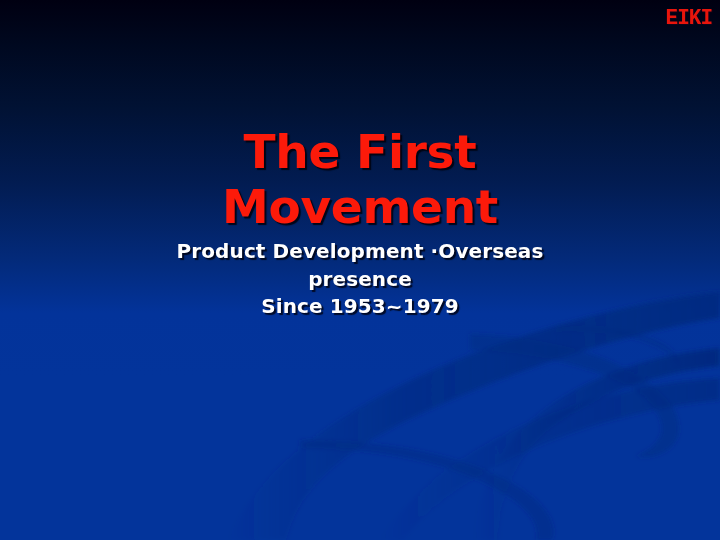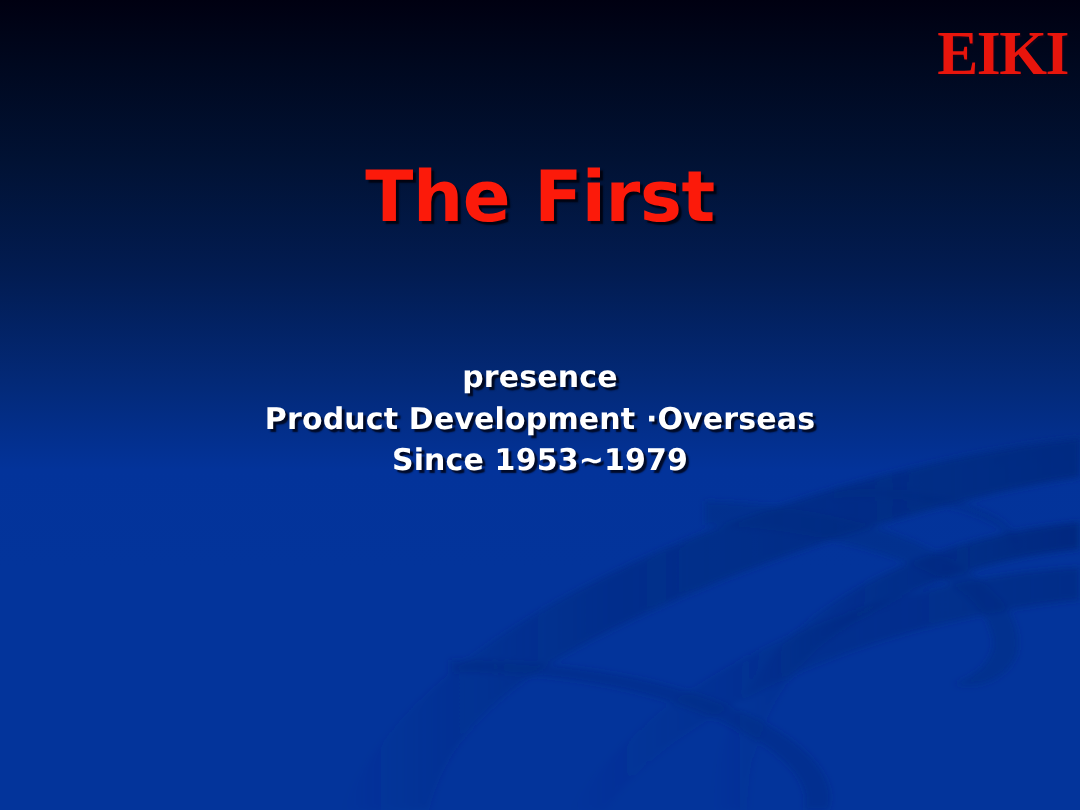--- a/index.html
+++ b/index.html
@@ -34,35 +34,35 @@
     inset: 0;
     pointer-events: none;
   }
 
   
   .logo {
     position: absolute;
     top: 1px;
     right: 8px;
     color: #e8150c;
-    font-family: Liberation Serif, serif;
+    font-family: Liberation Mono, monospace;
     font-weight: bold;
-    font-size: 58px;
+    font-size: 30px;
     line-height: 1;
     letter-spacing: -1px;
     font-variant: small-caps;
     text-transform: lowercase;
     transform: scaleY(1.02);
     text-shadow: 1px 1px 0 #10051a;
   }
 
   
   .title {
     position: absolute;
-    top: 104px;
+    top: 124px;
     left: 0;
     width: 720px;
     text-align: center;
     color: #fc1a0a;
     font-size: 47px;
     font-weight: bold;
     line-height: 1.18;
     letter-spacing: -0.3px;
     text-shadow: 2px 2px 1px rgba(0, 0, 10, 0.85);
   }
@@ -125,21 +125,22 @@
 
       <path d="M556,326 C600,324 636,330 660,342 C676,350 682,360 678,368
                C676,358 666,350 650,344 C626,334 592,330 556,332 Z" fill="#042a80" opacity="0.35"></path>
     </g>
   </svg>
 
   <div class="logo">Eiki</div>
 
   <div class="title">
     <span class="title-line">The First</span>
+    <span class="title-line">Movement</span>
   </div>
 
   <div class="subtitle">
+    <span class="subtitle-line">Product Development ·Overseas</span>
     <span class="subtitle-line">presence</span>
-    <span class="subtitle-line">Product Development ·Overseas</span>
     <span class="subtitle-line">Since 1953~1979</span>
   </div>
 
 </div>
 
 </body></html>

